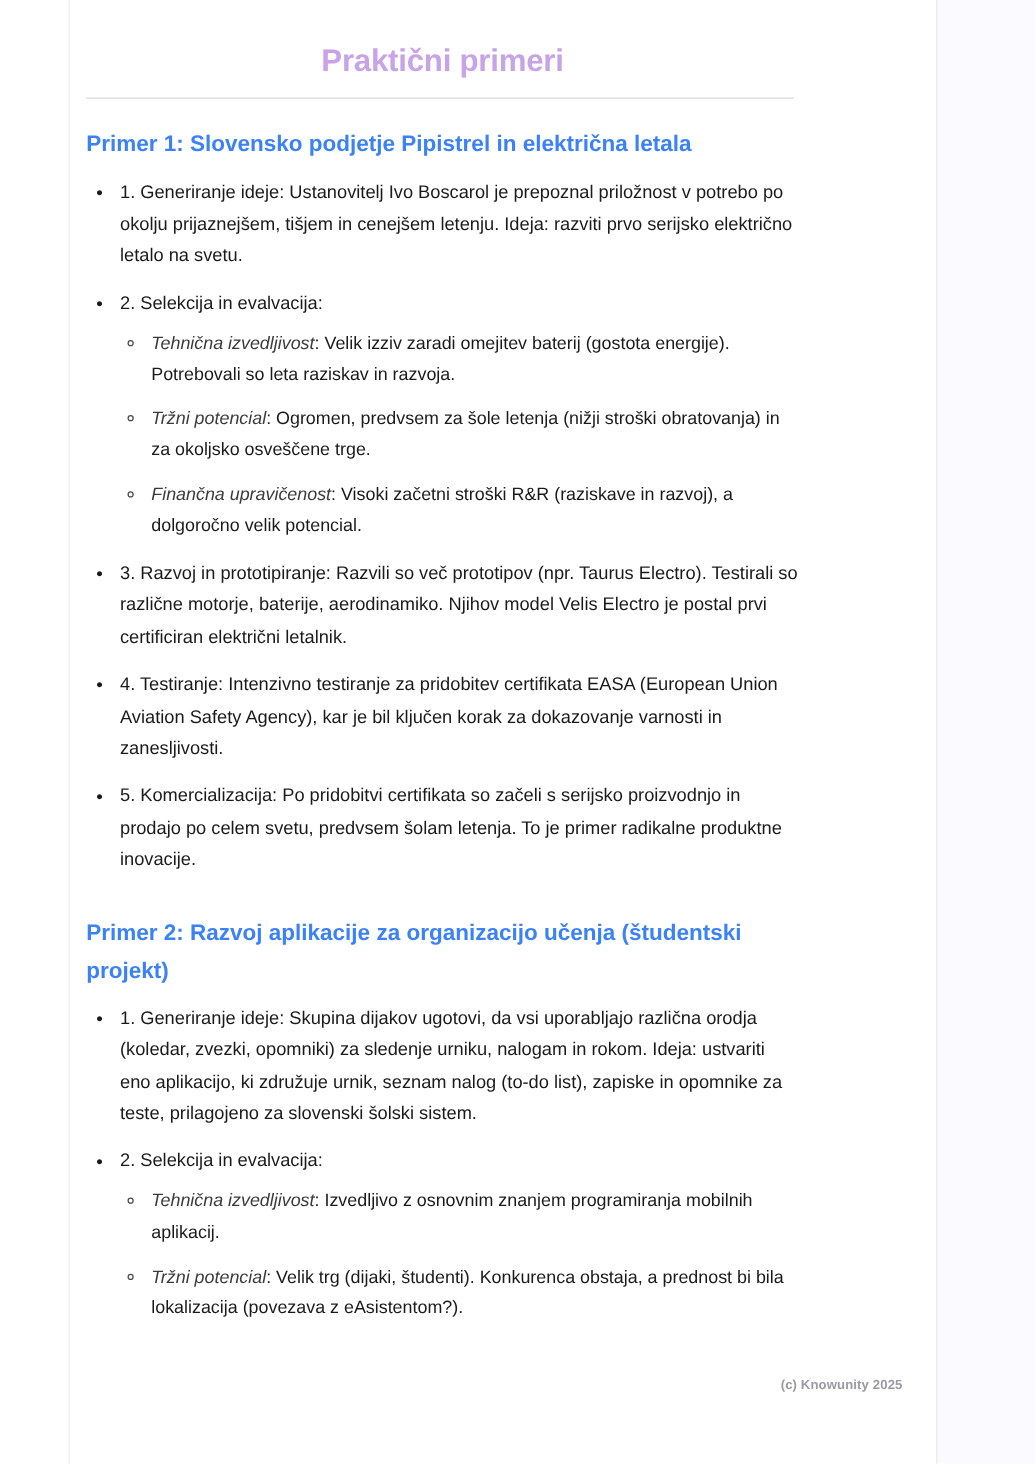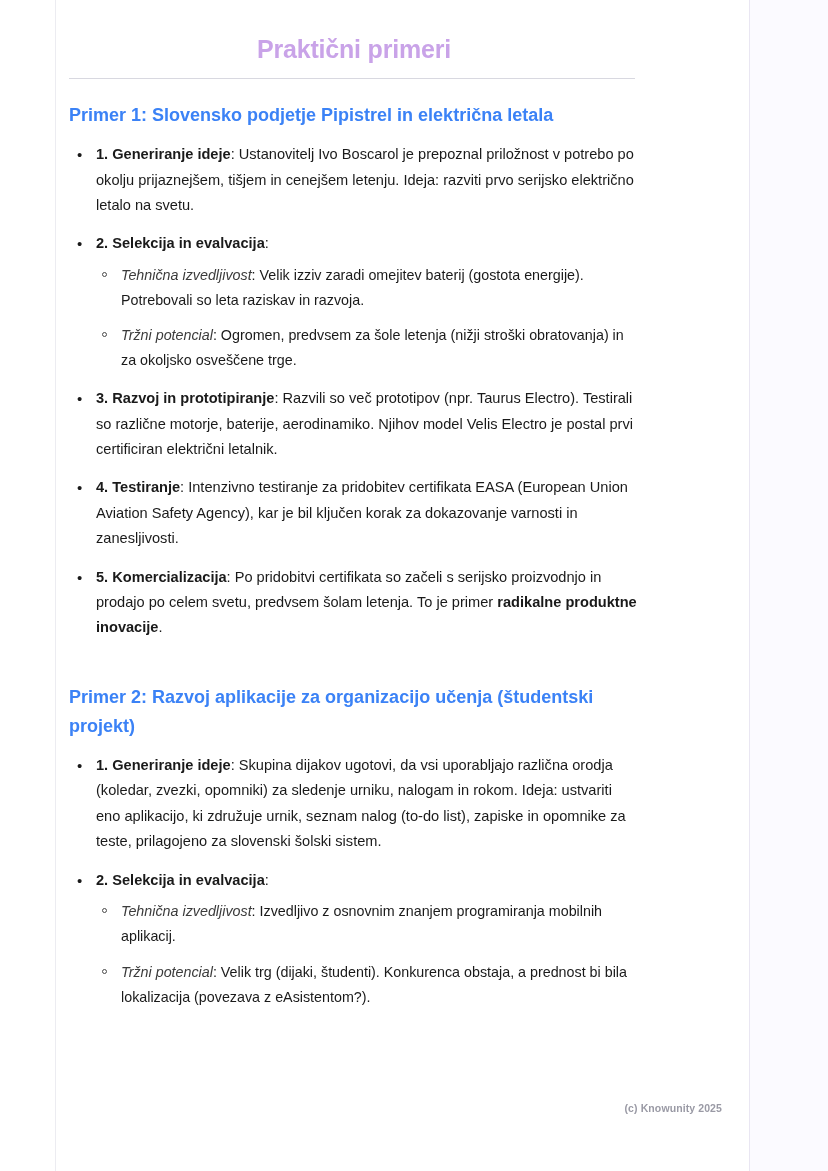--- a/index.html
+++ b/index.html
@@ -62,21 +62,21 @@
     margin: 0 0 22px 0;
   }
   h2.section-title {
     font-size: 18px;
     line-height: 1.62;
     font-weight: bold;
     color: #3b82f6;
     margin: 0 0 12px 0;
   }
   .section + .section {
-    margin-top: 42px;
+    margin-top: 31px;
   }
   ul.lvl1 {
     list-style: none;
     margin: 0;
     padding: 0;
   }
   ul.lvl1 > li {
     position: relative;
     padding-left: 27px;
     margin-bottom: 13px;
@@ -112,21 +112,21 @@
     width: 5px;
     height: 5px;
     border: 1px solid #4a4a4a;
     border-radius: 50%;
     box-sizing: border-box;
   }
   ul.lvl2 > li:last-child {
     margin-bottom: 0;
   }
   b, .b {
-    font-weight: bold;
+    font-weight: normal;
   }
   i, .i {
     font-style: italic;
     color: #3b3b3b;
   }
   .footer-note {
     position: absolute;
     right: 106px;
     top: 1102px;
     font-size: 10.5px;
@@ -162,20 +162,24 @@
           <b>2. Selekcija in evalvacija</b><span>:</span>
           <ul class="lvl2">
             <li>
               <span class="bullet-o"></span>
               <i>Tehnična izvedljivost</i><span>: Velik izziv zaradi omejitev baterij (gostota energije). Potrebovali so leta raziskav in razvoja.</span>
             </li>
             <li>
               <span class="bullet-o"></span>
               <i>Tržni potencial</i><span>: Ogromen, predvsem za šole letenja (nižji stroški obratovanja) in za okoljsko osveščene trge.</span>
             </li>
+            <li>
+              <span class="bullet-o"></span>
+              <i>Finančna upravičenost</i><span>: Visoki začetni stroški R&amp;R (raziskave in razvoj), a dolgoročno velik potencial.</span>
+            </li>
           </ul>
         </li>
 
         <li>
           <span class="bullet">•</span>
           <b>3. Razvoj in prototipiranje</b><span>: Razvili so več prototipov (npr. Taurus Electro). Testirali so različne motorje, baterije, aerodinamiko. Njihov model Velis Electro je postal prvi certificiran električni letalnik.</span>
         </li>
 
         <li>
           <span class="bullet">•</span>

